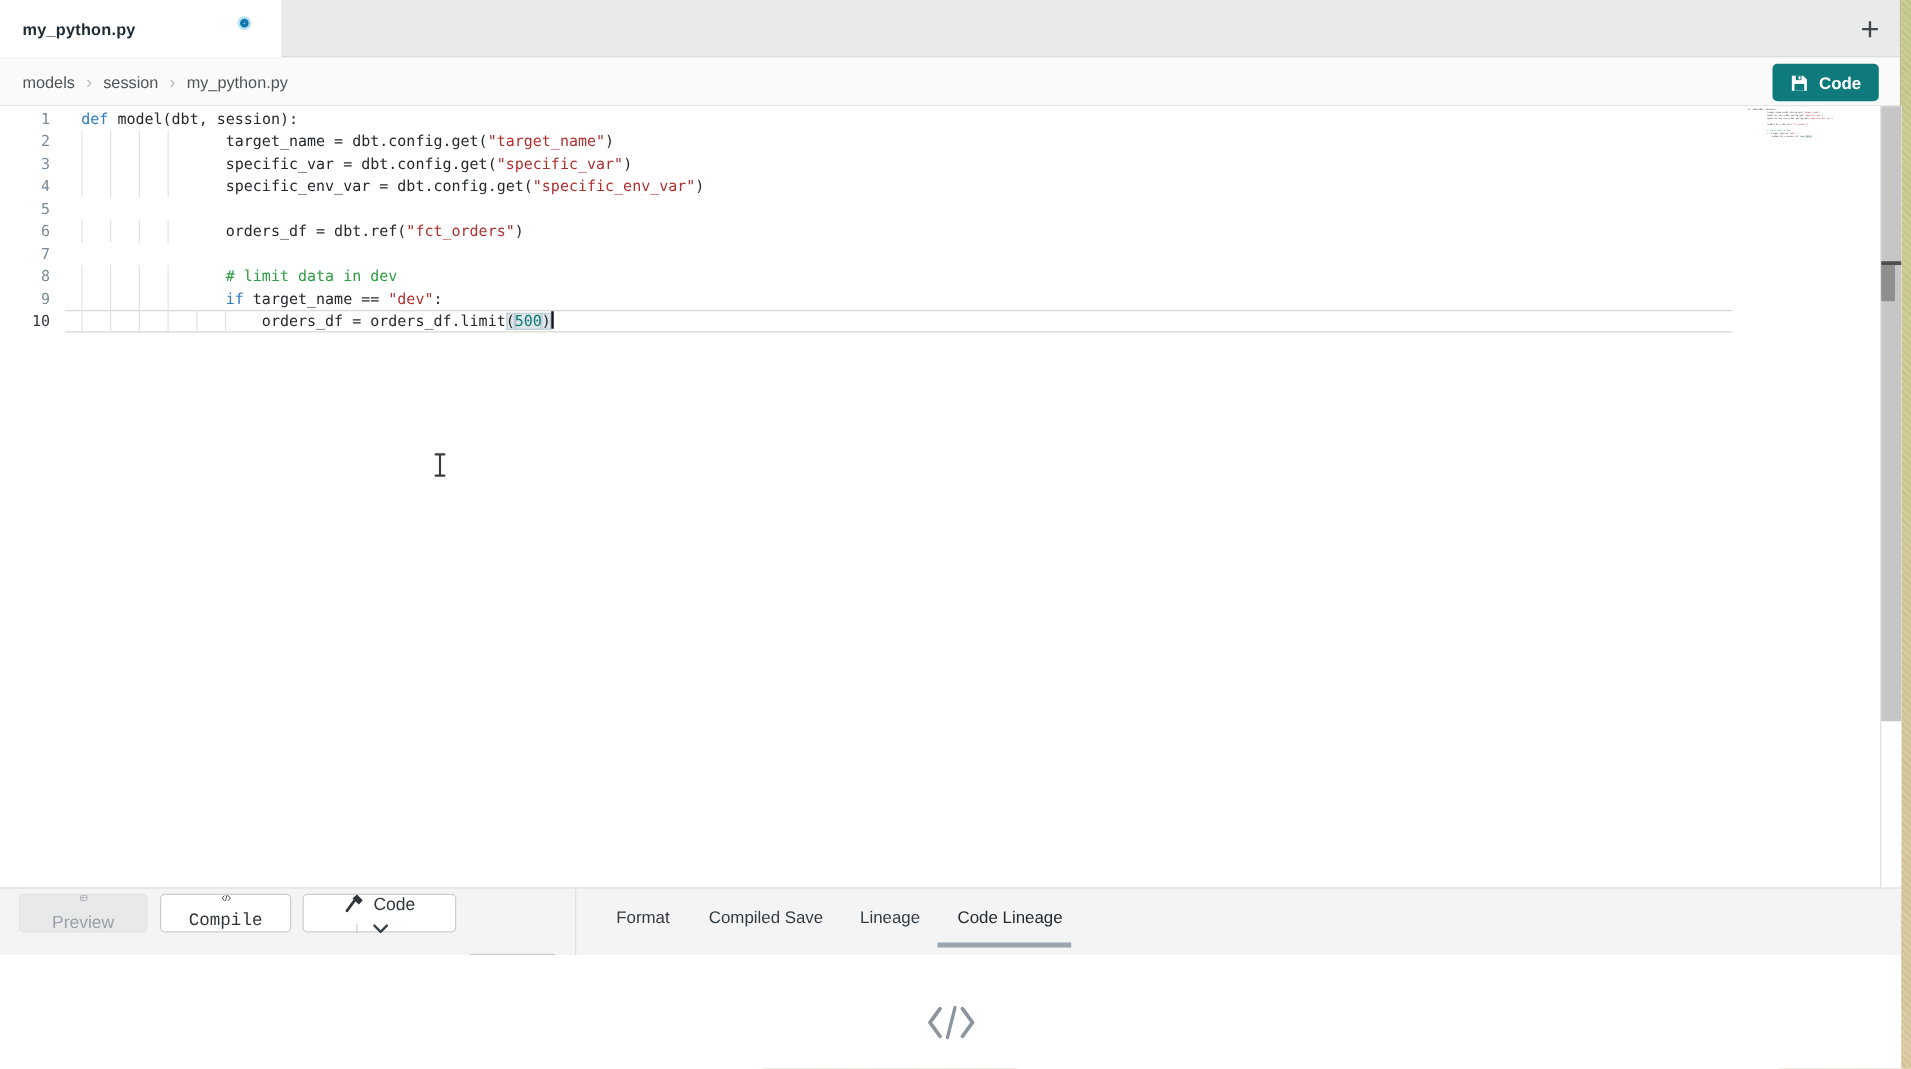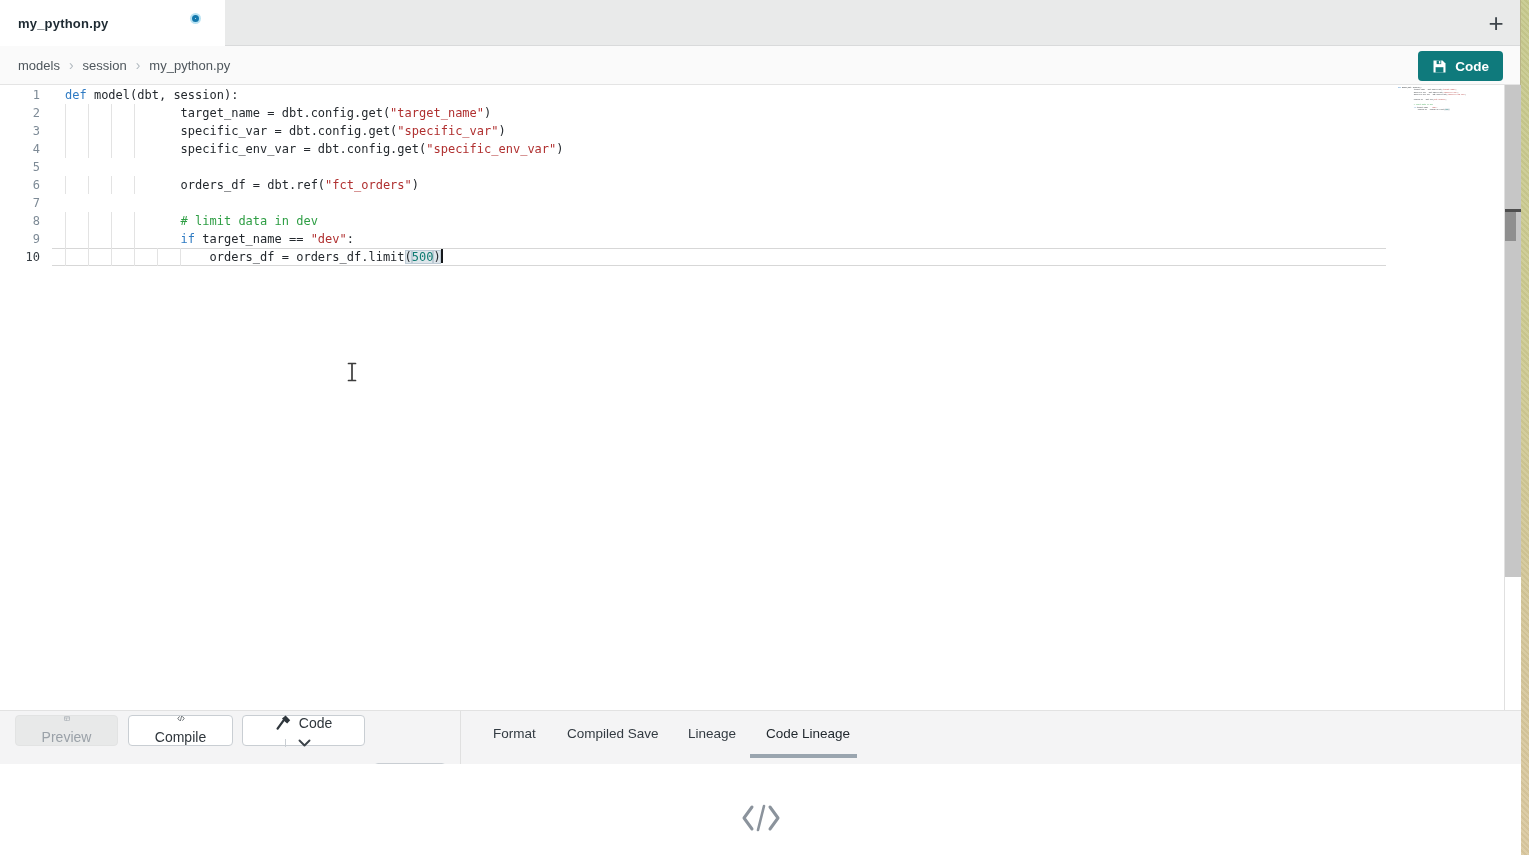--- a/index.html
+++ b/index.html
@@ -52,21 +52,21 @@
   .scroll-track { position:absolute; top:0; left:0; right:0; height:492px; background:#c6c6c6; }
   .cursor-mark { position:absolute; top:124px; left:0; right:0; height:3px; background:#4e4e4e; }
   .scroll-thumb { position:absolute; top:127px; left:0; width:11px; height:29px; background:#8f8f8f; cursor:pointer; }
 
   .mouse-ibeam { position:absolute; left:346px; top:362px; width:12px; height:20px; pointer-events:none; }
 
   
   .toolbar { position:absolute; top:710px; left:0; width:1521px; height:54px; background:#f4f4f5; border-top:1px solid #e2e2e2; }
   .btn { position:absolute; top:4px; height:31px; border-radius:4px; display:flex; align-items:center; justify-content:center; gap:8px; font-family:"Liberation Sans",sans-serif; font-size:14px; color:#2f363c; background:#fff; border:1px solid #c9ced3; cursor:pointer;flex-direction:column; }
   .btn-preview { left:15px; width:103px; background:#e8e9e9; border-color:#e2e3e3; color:#9aa1a8; cursor:default; }
-  .btn-compile { left:128px; width:105px; }
+  .btn-compile { left:128px; width:105px;font-family:Liberation Mono, monospace; }
   .btn-build { left:242px; width:123px; padding:0; }
   .build-main { flex:1 1 auto; display:flex; align-items:center; justify-content:center; gap:8px; height:100%; }
   .build-chev { width:37px; height:100%; display:flex; align-items:center; justify-content:center; border-left:1px solid #c9ced3; cursor:pointer; }
   .btn-format { left:374px; width:72px;margin-top:48px; }
   .tb-divider { position:absolute; left:460px; top:0; width:1px; height:53px; background:#e0e0e0; }
   .ptab { position:absolute; top:15px; font-size:13.5px; color:#333b42; cursor:pointer; background:none; border:none; font-family:"Liberation Sans",sans-serif; }
   .ptab-results { left:493px; }
   .ptab-compiled { left:567px; }
   .ptab-lineage { left:688px; }
   .ptab-quality { left:766px; color:#22292f; }

